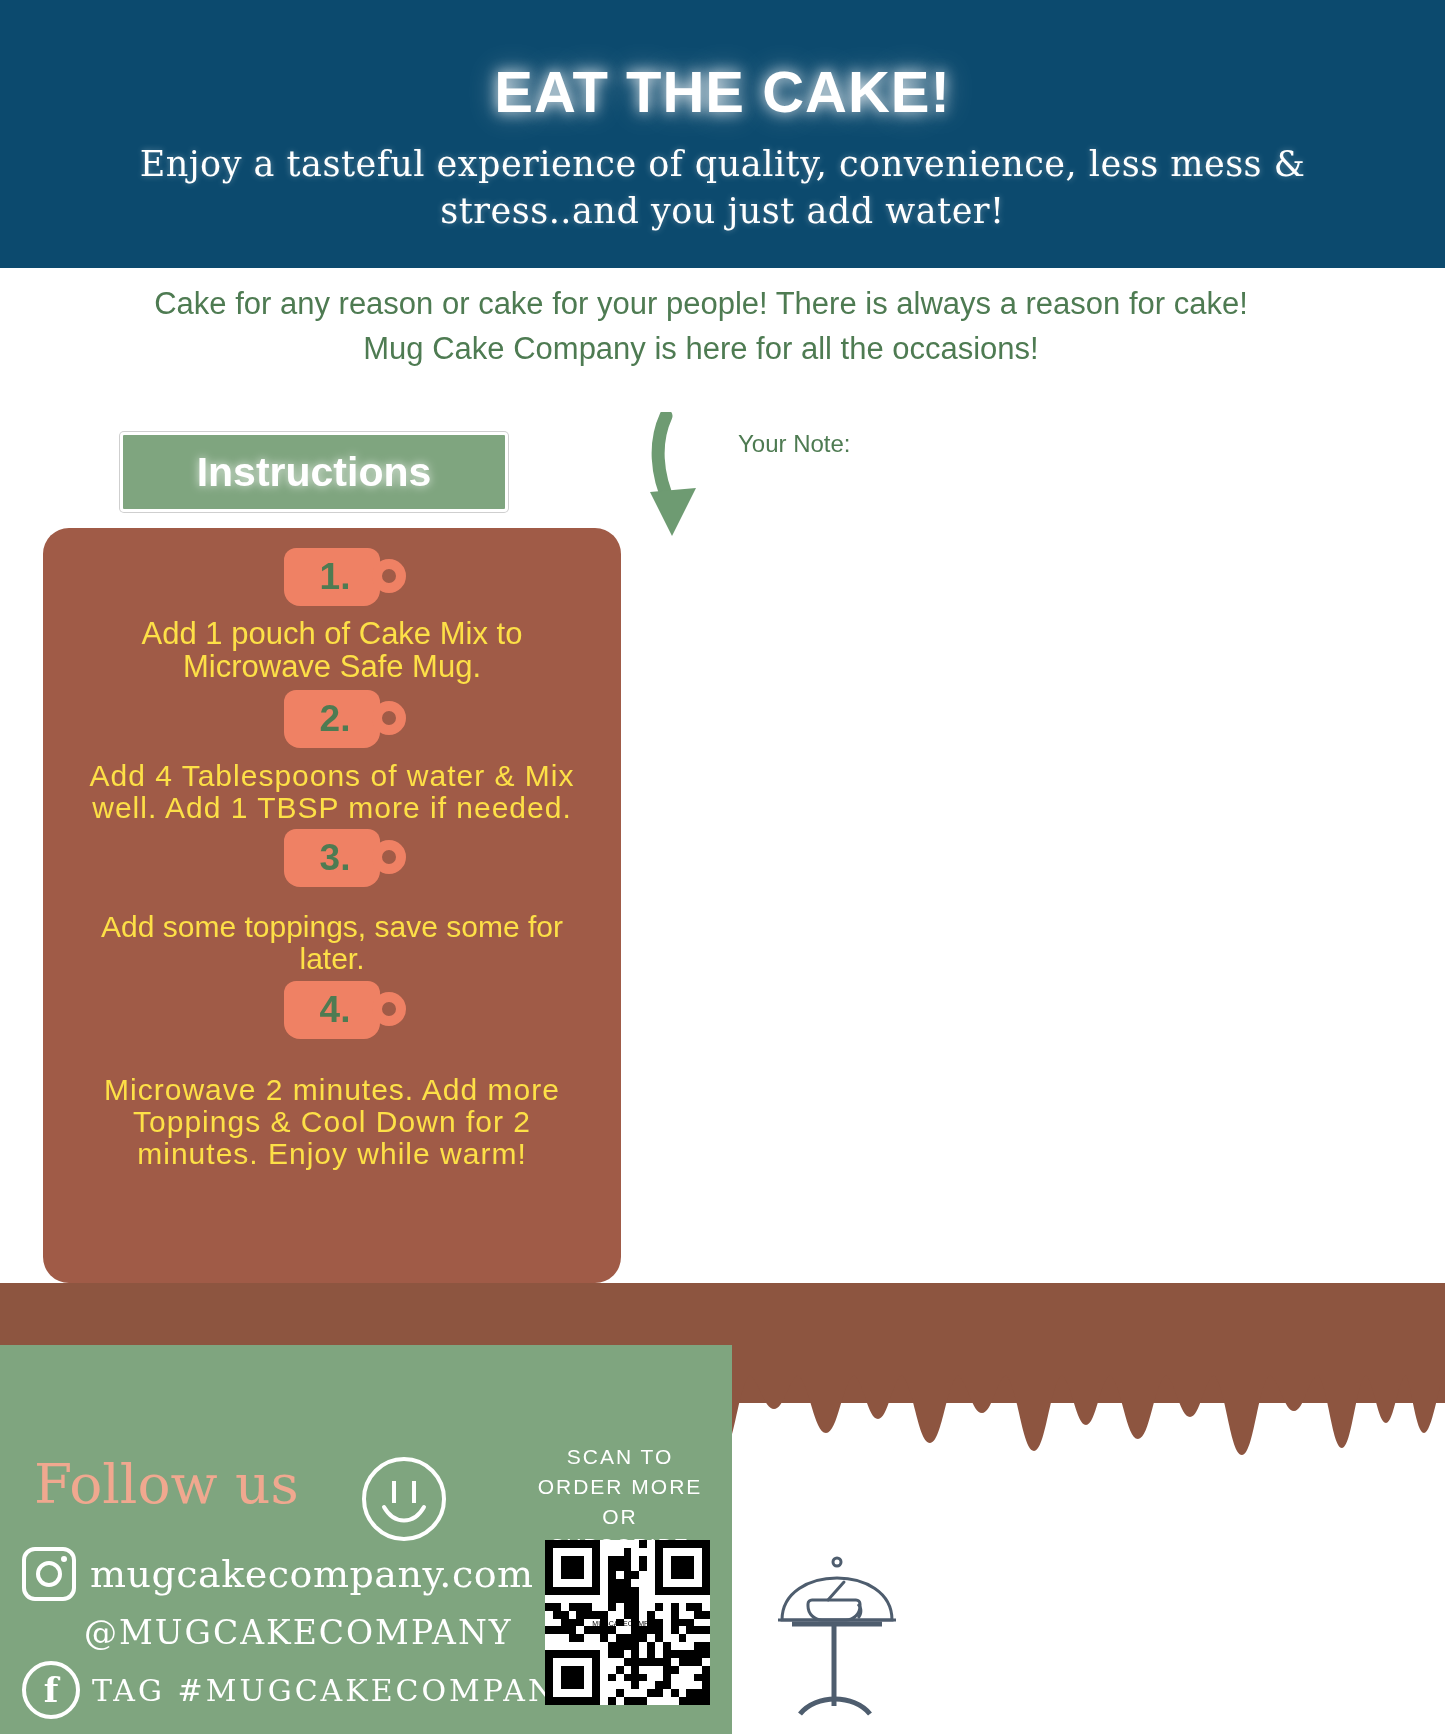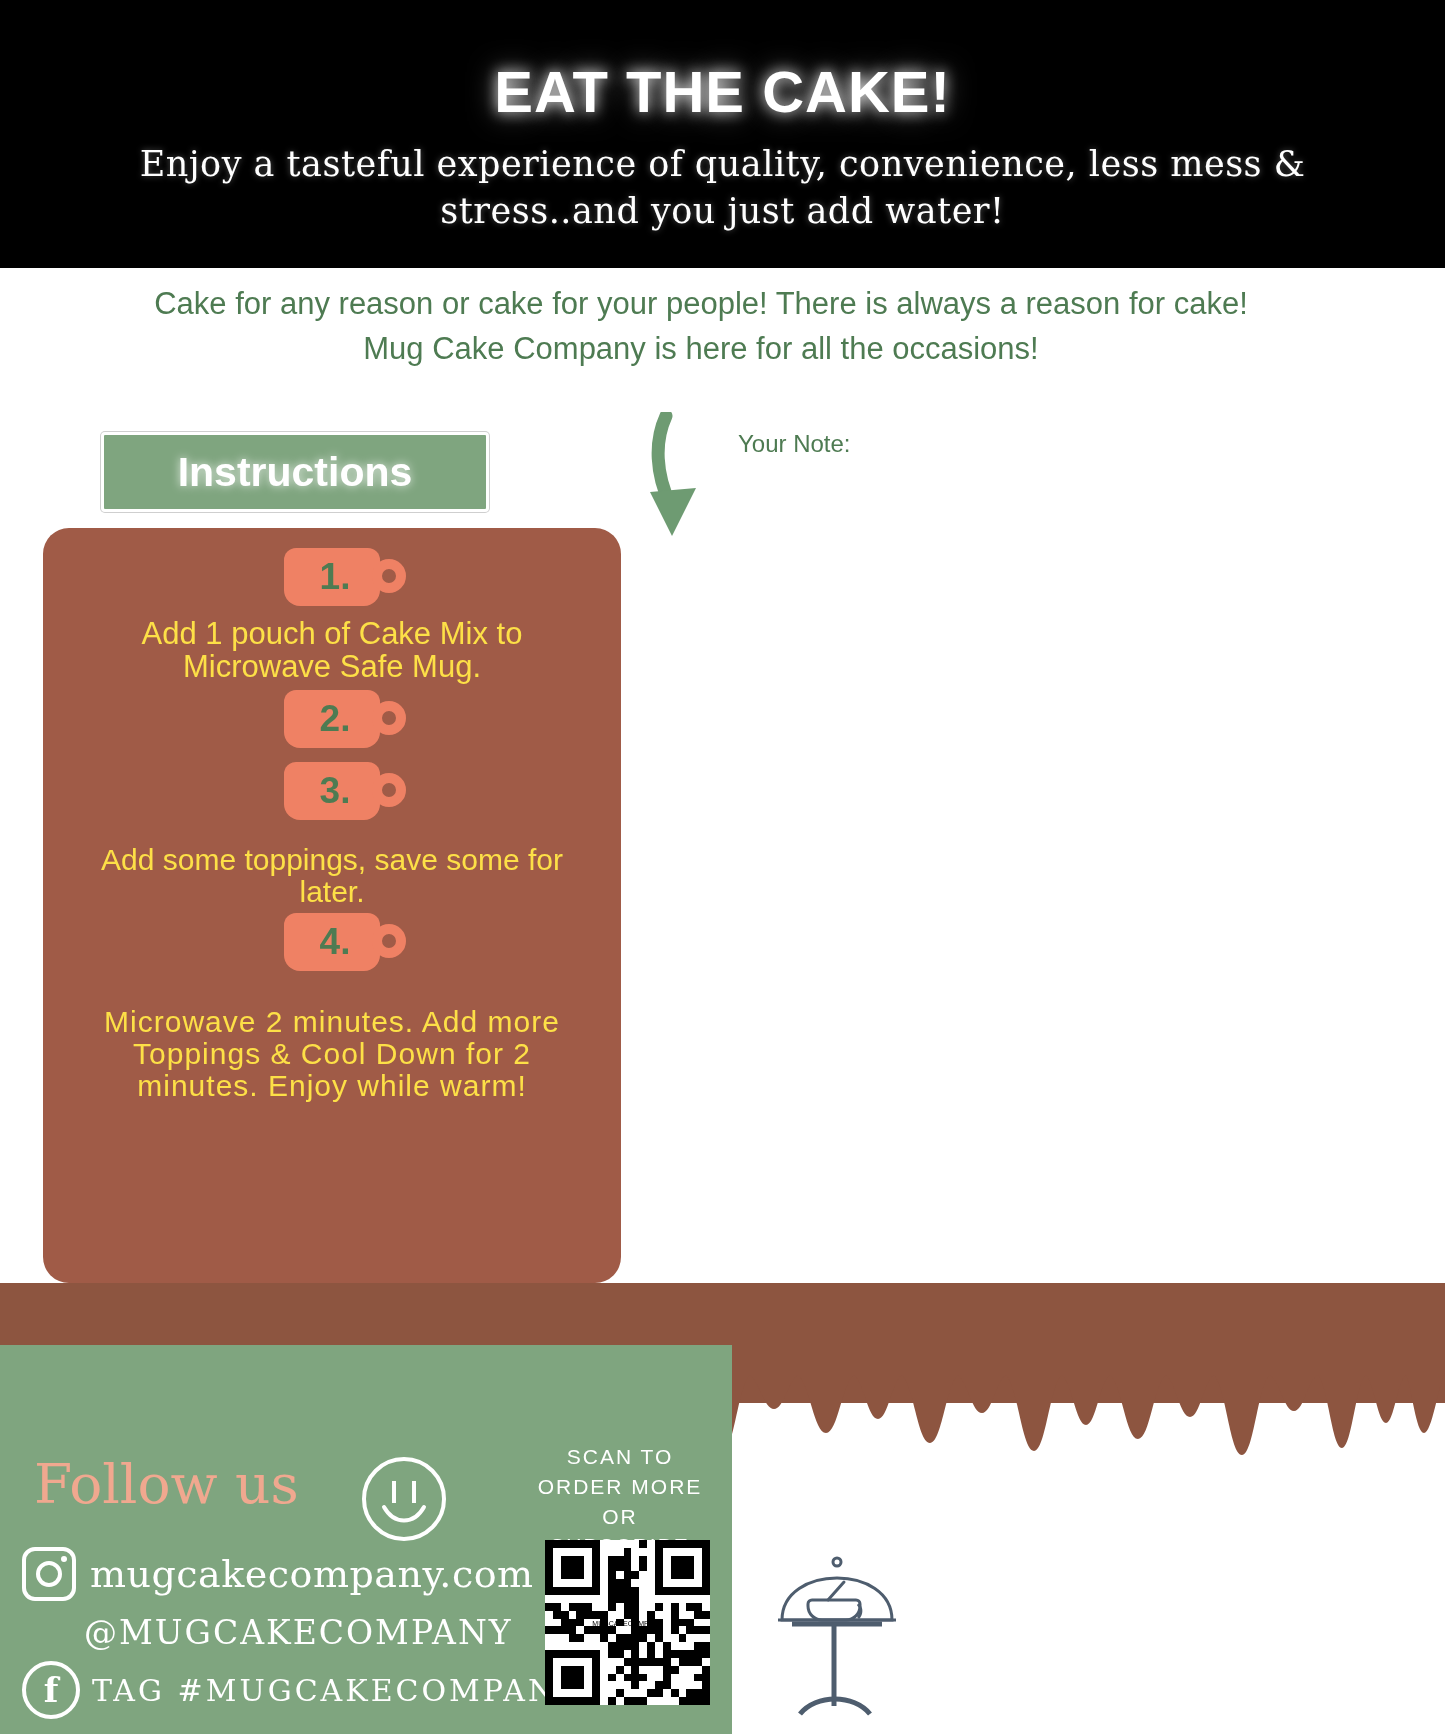--- a/index.html
+++ b/index.html
@@ -16,21 +16,21 @@
     background: #ffffff;
   }
 
   
   .header {
     position: absolute;
     left: 0;
     top: 0;
     width: 1445px;
     height: 268px;
-    background: #000000;
+    background: #0c4a6e;
     box-sizing: border-box;
     padding-top: 62px;
     text-align: center;
   }
   .header-title {
     font-family: "Liberation Sans", sans-serif;
     font-size: 58px;
     font-weight: bold;
     color: #ffffff;
     letter-spacing: 1px;
@@ -58,21 +58,21 @@
     color: #4e7b52;
     font-size: 31px;
     line-height: 1.45;
     padding: 0 55px;
     box-sizing: border-box;
   }
 
   
   .instr-heading {
     position: absolute;
-    left: 101px;
+    left: 120px;
     top: 432px;
     width: 382px;
     height: 74px;
     background: #7fa57f;
     border: 3px solid #ffffff;
     border-radius: 4px;
     box-shadow: 0 0 0 1px #cfcfcf;
     display: flex;
     align-items: center;
     justify-content: center;
@@ -348,20 +348,21 @@
     </div>
     <div class="step-text">Add 1 pouch of Cake Mix to Microwave Safe Mug.</div>
   </div>
 
   <div class="step step-2">
     <div class="badge-wrap">
       <div class="mug">
         <span class="mug-num">2.</span>
       </div>
     </div>
+    <div class="step-text">Add 4 Tablespoons of water &amp; Mix well. Add 1 TBSP more if needed.</div>
   </div>
 
   <div class="step step-3">
     <div class="badge-wrap">
       <div class="mug">
         <span class="mug-num">3.</span>
       </div>
     </div>
     <div class="step-text">Add some toppings, save some for later.</div>
   </div>

